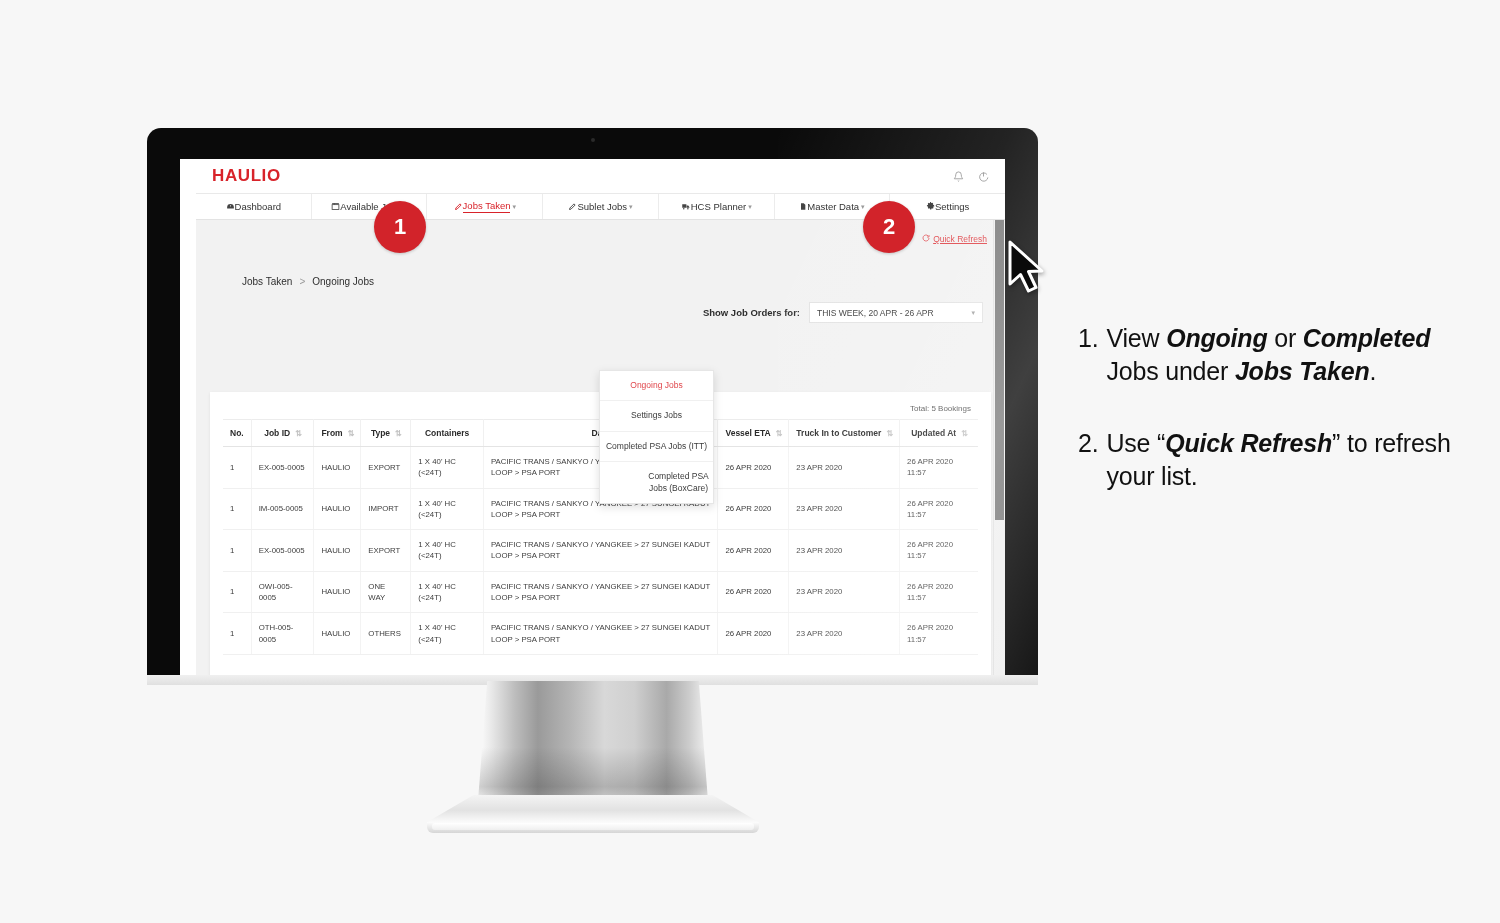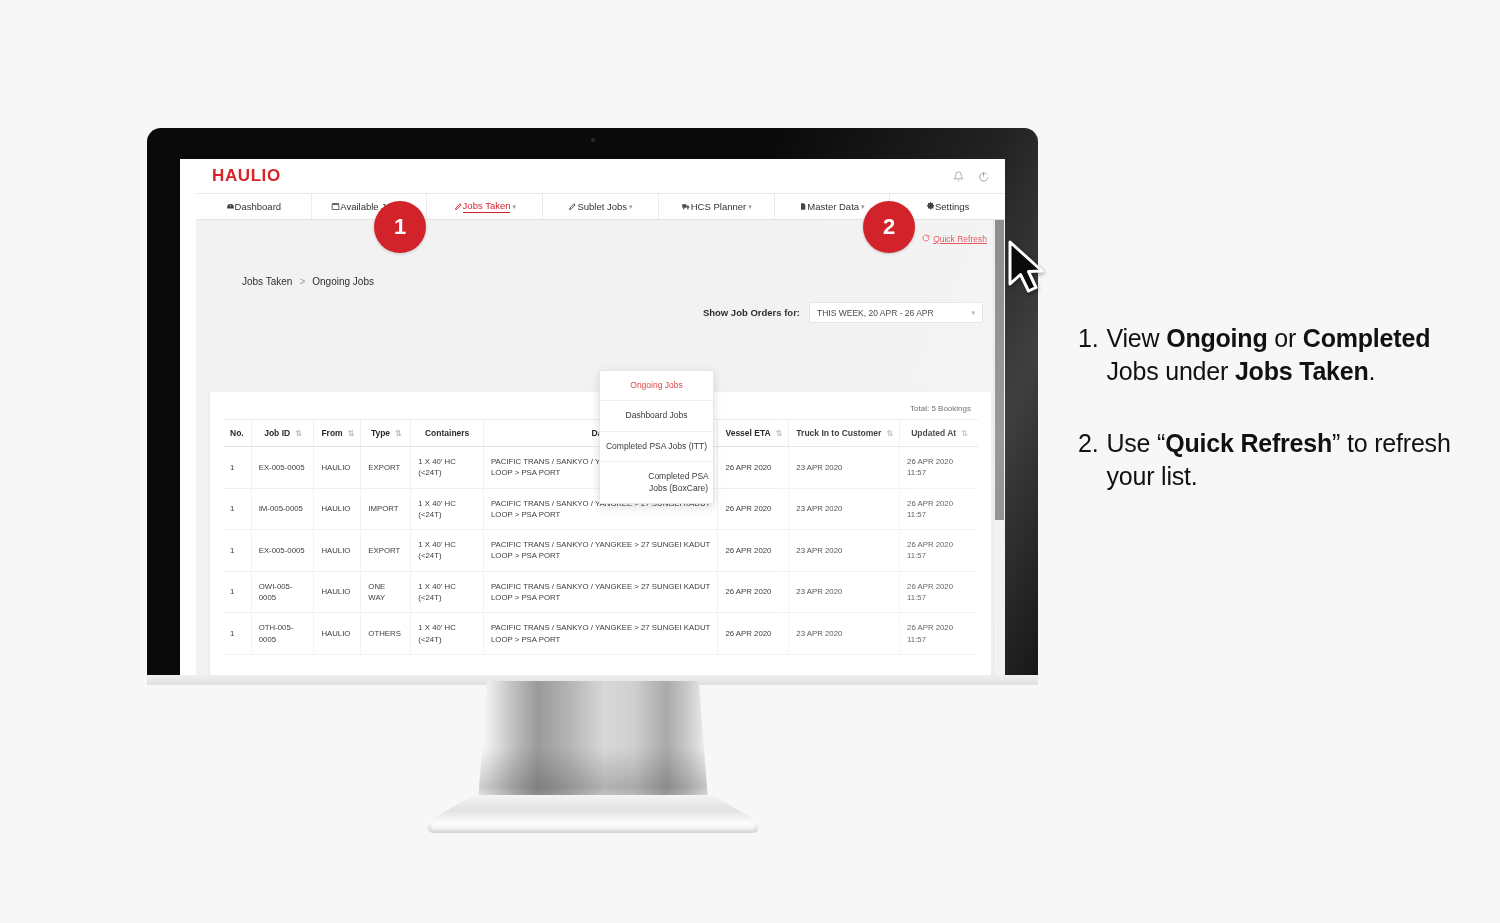--- a/index.html
+++ b/index.html
@@ -164,21 +164,21 @@
   #badge2{left:863px;top:201px;width:52px;height:52px;}
 
   
   #cursor{position:absolute;left:1007px;top:240px;z-index:70;
     filter:drop-shadow(1px 2px 2px rgba(0,0,0,0.35));}
 
   
   #notes{position:absolute;left:1078px;top:322px;width:400px;color:#111;}
   .note{font-size:25px;line-height:1.33;letter-spacing:-0.2px;margin-bottom:38px;display:flex;gap:8px;}
   .note .num{flex:none;}
-  .note b{font-weight:bold;}
+  .note b{font-weight:bold;font-style:italic;}
 </style>
 </head>
 <body>
 
 <div id="monitor">
   <div id="bezel"></div>
   <div id="camera"></div>
 
   <div id="screen">
     <div id="app">
@@ -376,21 +376,21 @@
 
         </div>
 
         <div id="scrollbar">
           <div id="scrollthumb"></div>
         </div>
       </div>
 
       <div id="dropdown">
           <div class="ddrow sel">Ongoing Jobs</div>
-          <div class="ddrow">Dashboard Jobs</div>
+          <div class="ddrow">Settings Jobs</div>
           <div class="ddrow">Completed PSA Jobs (ITT)</div>
           <div class="ddrow">Completed PSA Jobs (BoxCare)</div>
         </div>
     </div>
   </div>
 
   <div id="bezel-sheen"></div>
 </div>
 
 <div id="chin"></div>

